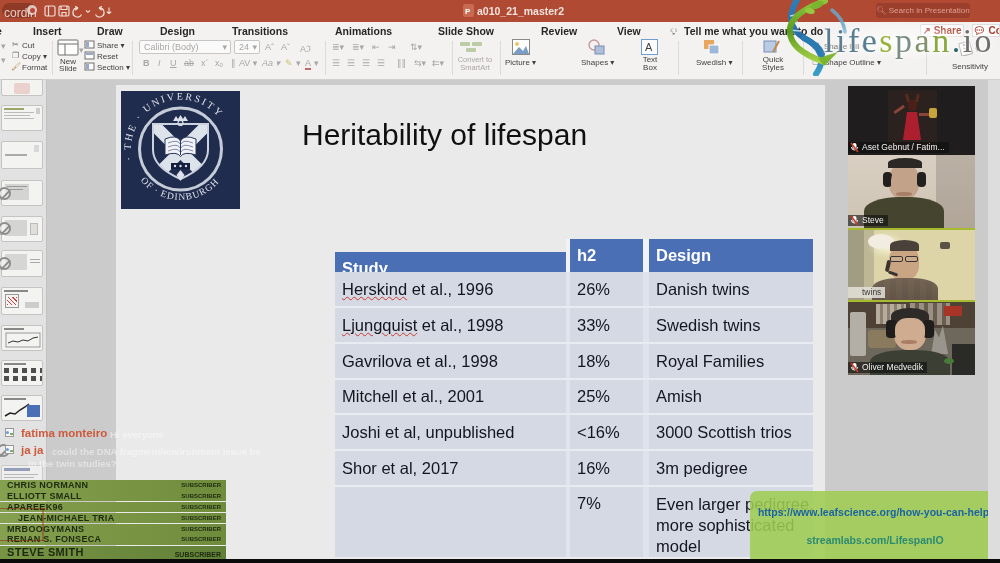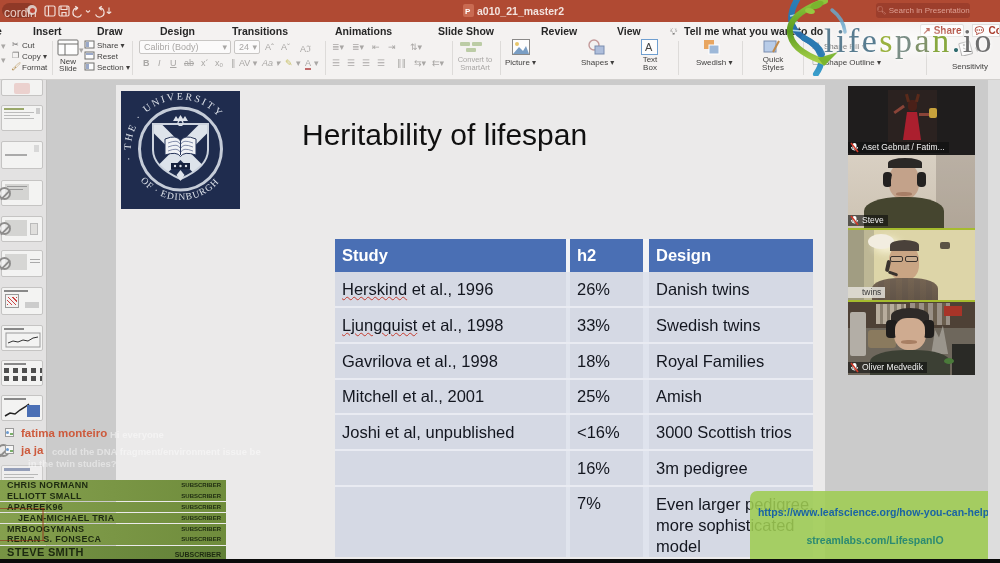--- a/index.html
+++ b/index.html
@@ -284,21 +284,21 @@
     <circle cx="59.5" cy="32" r="2.5" fill="none" stroke="#dde2ea" stroke-width="1.2"></circle>
     <rect x="50" y="72" width="19" height="6" fill="#141f3c"></rect>
     <circle cx="54" cy="75" r="1.2" fill="#dde2ea"></circle>
       <circle cx="59.5" cy="75" r="1.2" fill="#dde2ea"></circle>
       <circle cx="65" cy="75" r="1.2" fill="#dde2ea"></circle>
     <path d="M59.5 79 l4 5 -4 6 -4 -6 Z" fill="#dde2ea"></path>
   </g>
 </svg>
 <div class="abs" style="left:302px;top:118px;font-size:30px;color:#101010;">Heritability of lifespan</div>
 <div class="abs" id="ptable">
-  <div class="th" style="left:0;width:231px;">Study</div>
+  <div class="th" style="left:0;width:231px;margin-top:13px;">Study</div>
   <div class="th" style="left:235px;width:73px;">h2</div>
   <div class="th" style="left:314px;width:164px;">Design</div>
   <div class="abs" style="left:231px;top:0;width:4px;height:33px;background:#f2f3f6;"></div>
   <div class="abs" style="left:308px;top:0;width:6px;height:33px;background:#f2f3f6;"></div>
   <div class="tr" style="left:0;top:33px;width:478px;height:285px;"></div>
   <div class="abs" style="left:231px;top:33px;width:4px;height:285px;background:#e0e4ed;"></div>
   <div class="abs" style="left:308px;top:33px;width:6px;height:285px;background:#dfe3ed;"></div>
   <div class="abs" style="left:0;top:67px;width:478px;height:2px;background:#e9ebf2;"></div>
   <div class="abs" style="left:0;top:103px;width:478px;height:2px;background:#e9ebf2;"></div>
   <div class="abs" style="left:0;top:139px;width:478px;height:2px;background:#e9ebf2;"></div>
@@ -313,20 +313,21 @@
   <div class="td" style="left:314px;top:77px;">Swedish twins</div>
   <div class="td" style="left:0;top:113px;">Gavrilova et al., 1998</div>
   <div class="td" style="left:235px;top:113px;">18%</div>
   <div class="td" style="left:314px;top:113px;">Royal Families</div>
   <div class="td" style="left:0;top:148px;">Mitchell et al., 2001</div>
   <div class="td" style="left:235px;top:148px;">25%</div>
   <div class="td" style="left:314px;top:148px;">Amish</div>
   <div class="td" style="left:0;top:184px;">Joshi et al, unpublished</div>
   <div class="td" style="left:235px;top:184px;">&lt;16%</div>
   <div class="td" style="left:314px;top:184px;">3000 Scottish trios</div>
+  <div class="td" style="left:0;top:220px;">Shor et al, 2017</div>
   <div class="td" style="left:235px;top:220px;">16%</div>
   <div class="td" style="left:314px;top:220px;">3m pedigree</div>
   <div class="td" style="left:235px;top:255px;">7%</div>
   <div class="td" style="left:314px;top:255px;width:170px;line-height:21px;">Even larger pedigree,<br>more sophisticated<br>model</div>
 </div>
 <div class="abs cam" style="top:86px;height:69px;background:#1f1d1d;">
   <div class="abs" style="left:40px;top:4px;width:49px;height:61px;background:#2b2220;"></div>
   <div class="abs" style="left:55px;top:26px;width:18px;height:28px;background:#ab1f2e;clip-path:polygon(22% 0,78% 0,100% 100%,0 100%);"></div>
   <div class="abs" style="left:60px;top:14px;width:9px;height:11px;background:#4a2018;border-radius:40%;"></div>
   <div class="abs" style="left:58px;top:8px;width:2.5px;height:8px;background:#5a2a1a;transform:rotate(-15deg);"></div>

